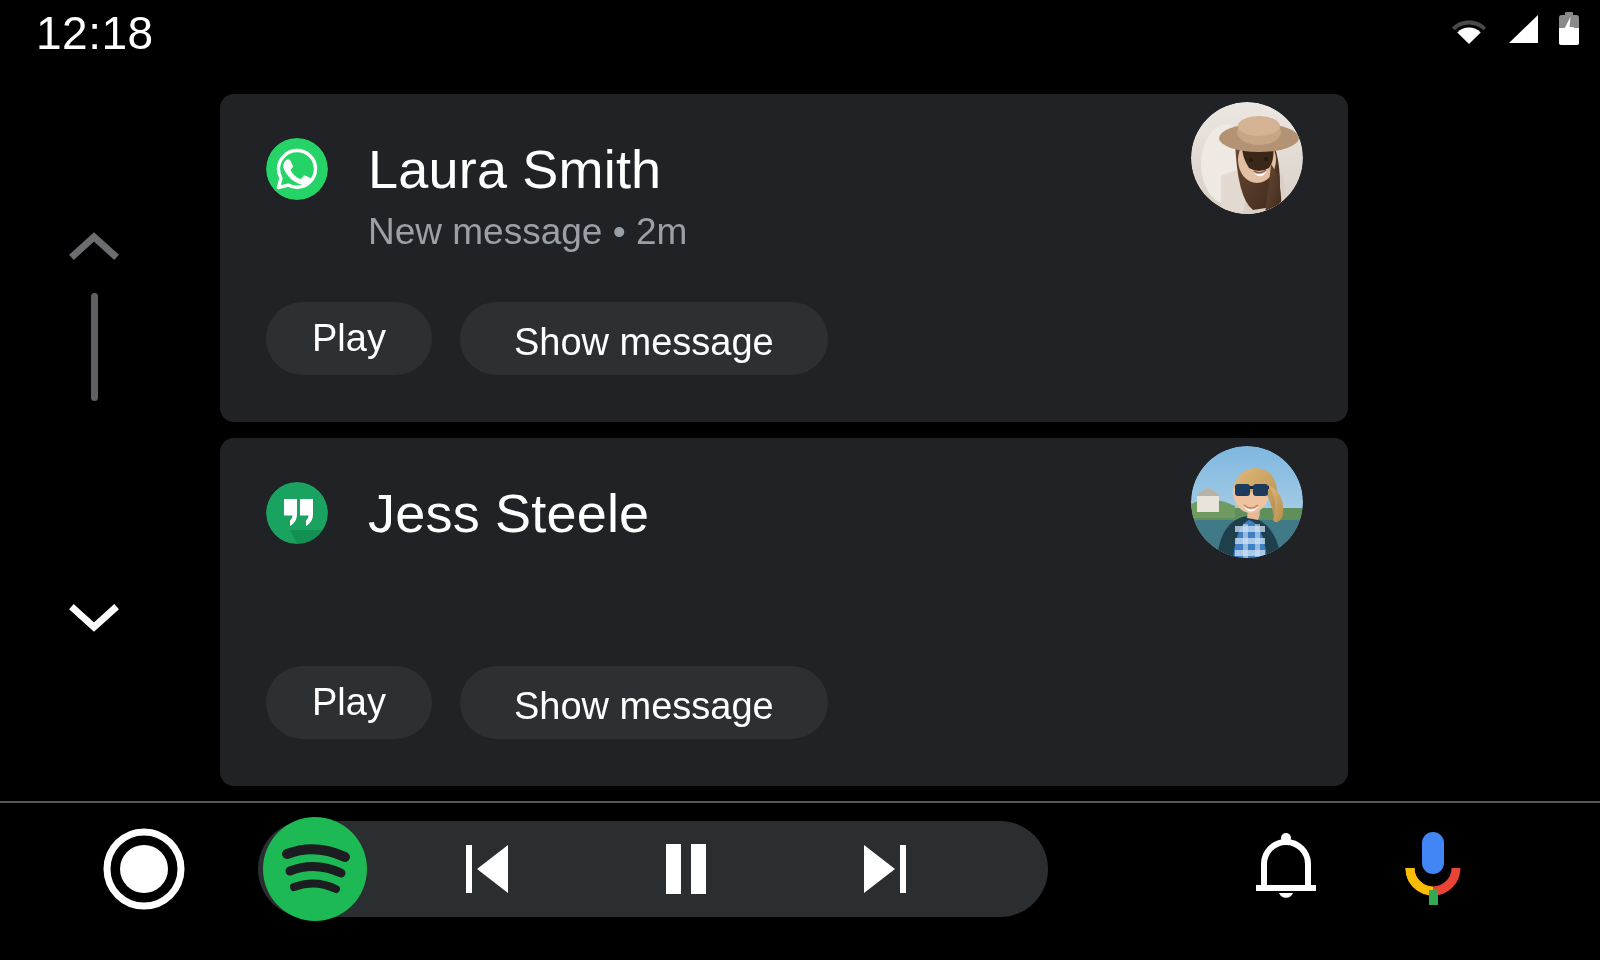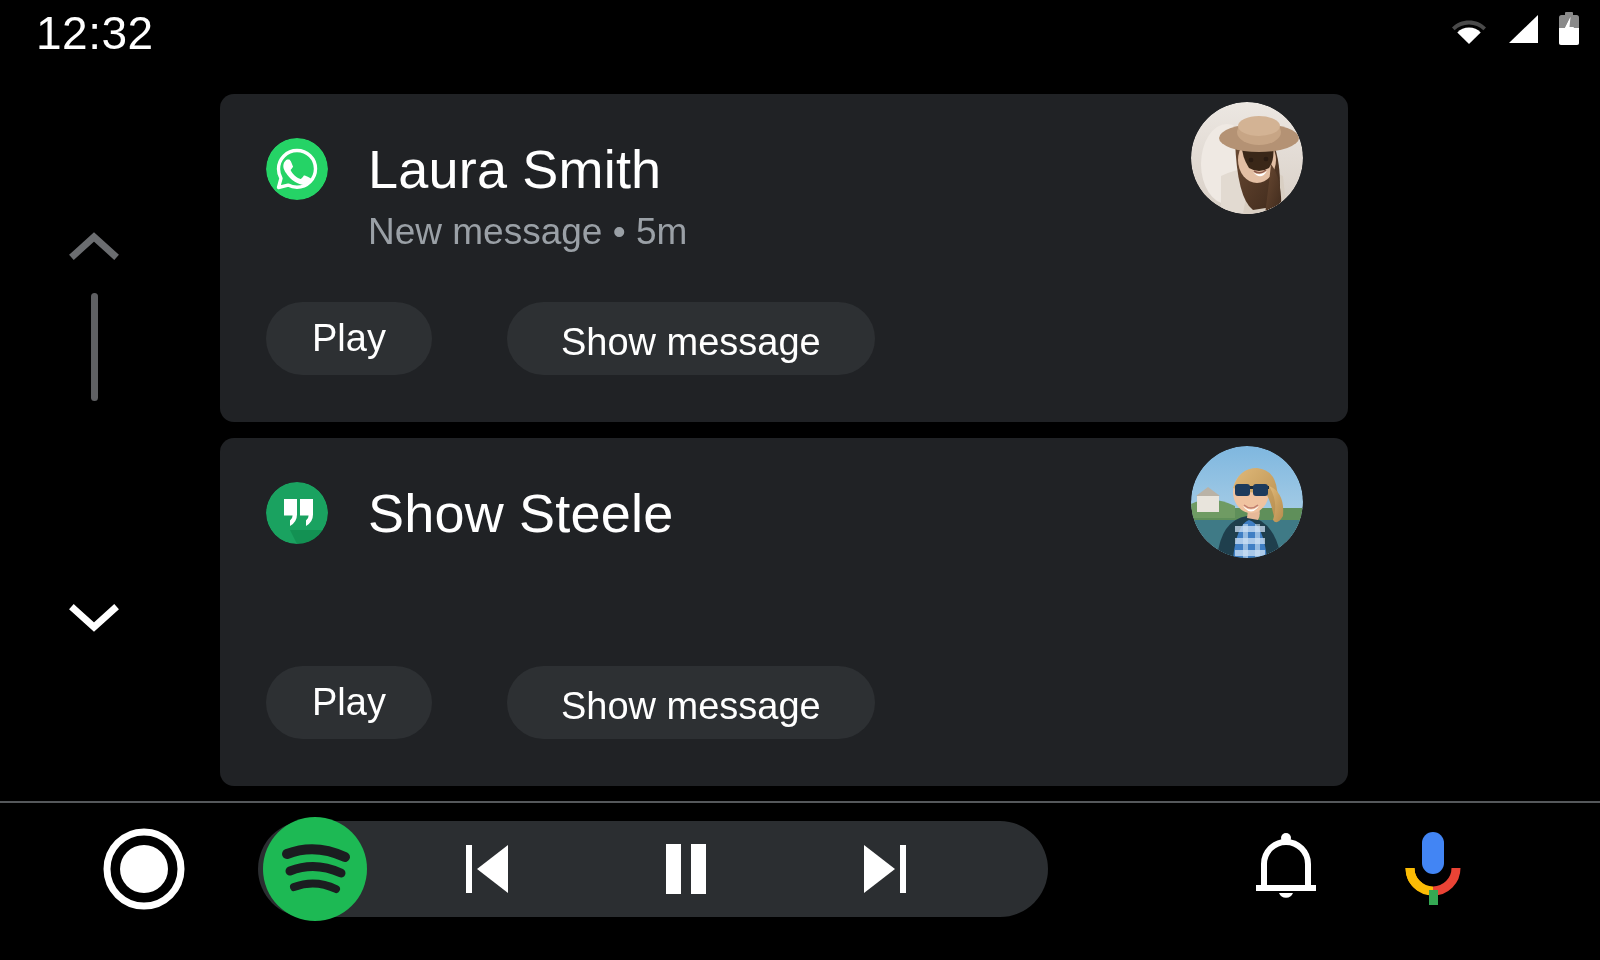--- a/index.html
+++ b/index.html
@@ -69,21 +69,21 @@
 
   .avatar {
     position:absolute; right:45px; top:8px;
     width:112px; height:112px; border-radius:50%;
     overflow:hidden;
   }
   .avatar svg { display:block; }
 
   .actions {
     position:absolute; left:46px; bottom:47px;
-    display:flex; gap:75px;
+    display:flex; gap:28px;
   }
   .action-btn {
     background:#2d3033;
     border:none;
     border-radius:40px;
     height:73px;
     color:#ffffff;
     font-family:"Liberation Sans", sans-serif;
     font-size:38px;
     line-height:73px;
@@ -140,21 +140,21 @@
     display:flex; align-items:center; justify-content:center;
     cursor:pointer;
   }
 </style>
 </head>
 <body>
 
 <div class="screen">
 
   <div class="statusbar">
-    <div class="clock">12:32</div>
+    <div class="clock">12:18</div>
     <div class="status-icons">
       <span>
         <svg width="38" height="30" viewBox="0 0 38 30">
           <path d="M19 6.5C12.3 6.5 6.4 9.2 2 13.4l2.6 2.9C8.4 12.7 13.5 10.5 19 10.5s10.6 2.2 14.4 5.8l2.6-2.9C31.6 9.2 25.7 6.5 19 6.5z" fill="#4a4a4a"></path>
           <path d="M19 13.5c-4.6 0-8.7 1.9-11.7 4.9L19 30l11.7-11.6c-3-3-7.1-4.9-11.7-4.9z" fill="#ffffff"></path>
         </svg>
       </span>
       <span>
         <svg width="34" height="30" viewBox="0 0 34 30">
           <path d="M32 1 L32 29 L3 29 Z" fill="#ffffff"></path>
@@ -192,21 +192,21 @@
       <div class="card-head">
         <span class="app-badge">
           <svg width="62" height="62" viewBox="0 0 62 62">
             <circle cx="31" cy="31" r="31" fill="#25D366"></circle>
             <path d="M31 12.5c-10.2 0-18.5 8.3-18.5 18.5 0 3.4 0.9 6.6 2.5 9.3L12.5 49.5l9.6-2.4c2.6 1.4 5.7 2.2 8.9 2.2 10.2 0 18.5-8.3 18.5-18.5S41.2 12.5 31 12.5z" fill="none" stroke="#ffffff" stroke-width="3.4" stroke-linejoin="round"></path>
             <path d="M24.3 22.8c-0.5-1.1-1-1.1-1.5-1.2h-1.3c-0.4 0-1.2 0.2-1.8 0.9-0.6 0.7-2.4 2.3-2.4 5.6s2.4 6.5 2.8 7c0.3 0.5 4.7 7.5 11.6 10.2 5.7 2.3 6.9 1.8 8.2 1.7 1.2-0.1 4-1.6 4.6-3.2 0.6-1.6 0.6-3 0.4-3.2-0.2-0.3-0.6-0.4-1.3-0.8-0.7-0.3-4-2-4.6-2.2-0.6-0.2-1.1-0.3-1.5 0.3-0.4 0.7-1.7 2.2-2.1 2.6-0.4 0.5-0.8 0.5-1.4 0.2-0.7-0.3-2.8-1-5.4-3.3-2-1.8-3.3-4-3.7-4.7-0.4-0.7 0-1 0.3-1.4 0.3-0.3 0.7-0.8 1-1.2 0.3-0.4 0.4-0.7 0.7-1.1 0.2-0.5 0.1-0.9-0.1-1.2-0.2-0.3-1.5-3.6-2.1-4.9z" fill="#ffffff"></path>
           </svg>
         </span>
         <div class="card-text">
           <div class="sender">Laura Smith</div>
-          <div class="preview">New message • 5m</div>
+          <div class="preview">New message • 2m</div>
         </div>
       </div>
 
       <div class="avatar">
         <svg width="112" height="112" viewBox="0 0 112 112">
           <defs>
             <clipPath id="av1">
                 <circle cx="56" cy="56" r="56"></circle>
               </clipPath>
             <linearGradient id="bg1" x1="0" y1="0" x2="0" y2="1">
@@ -248,21 +248,21 @@
       <div class="card-head">
         <span class="app-badge">
           <svg width="62" height="62" viewBox="0 0 62 62">
             <circle cx="31" cy="31" r="31" fill="#1aa260"></circle>
             <path d="M24 48 L62 48 L62 62 L31 62 Z" fill="#0c7c45" opacity="0.45"></path>
             <path d="M18 17 h13 v15.5 q0 7.5 -7 11.5 v-5.5 q2.6 -1.8 2.6 -5 h-8.6z" fill="#ffffff"></path>
             <path d="M34 17 h13 v15.5 q0 7.5 -7 11.5 v-5.5 q2.6 -1.8 2.6 -5 h-8.6z" fill="#ffffff"></path>
           </svg>
         </span>
         <div class="card-text">
-          <div class="sender">Show Steele</div>
+          <div class="sender">Jess Steele</div>
         </div>
       </div>
 
       <div class="avatar">
         <svg width="112" height="112" viewBox="0 0 112 112">
           <defs>
             <clipPath id="av2">
                 <circle cx="56" cy="56" r="56"></circle>
               </clipPath>
             <linearGradient id="sky2" x1="0" y1="0" x2="0" y2="1">

